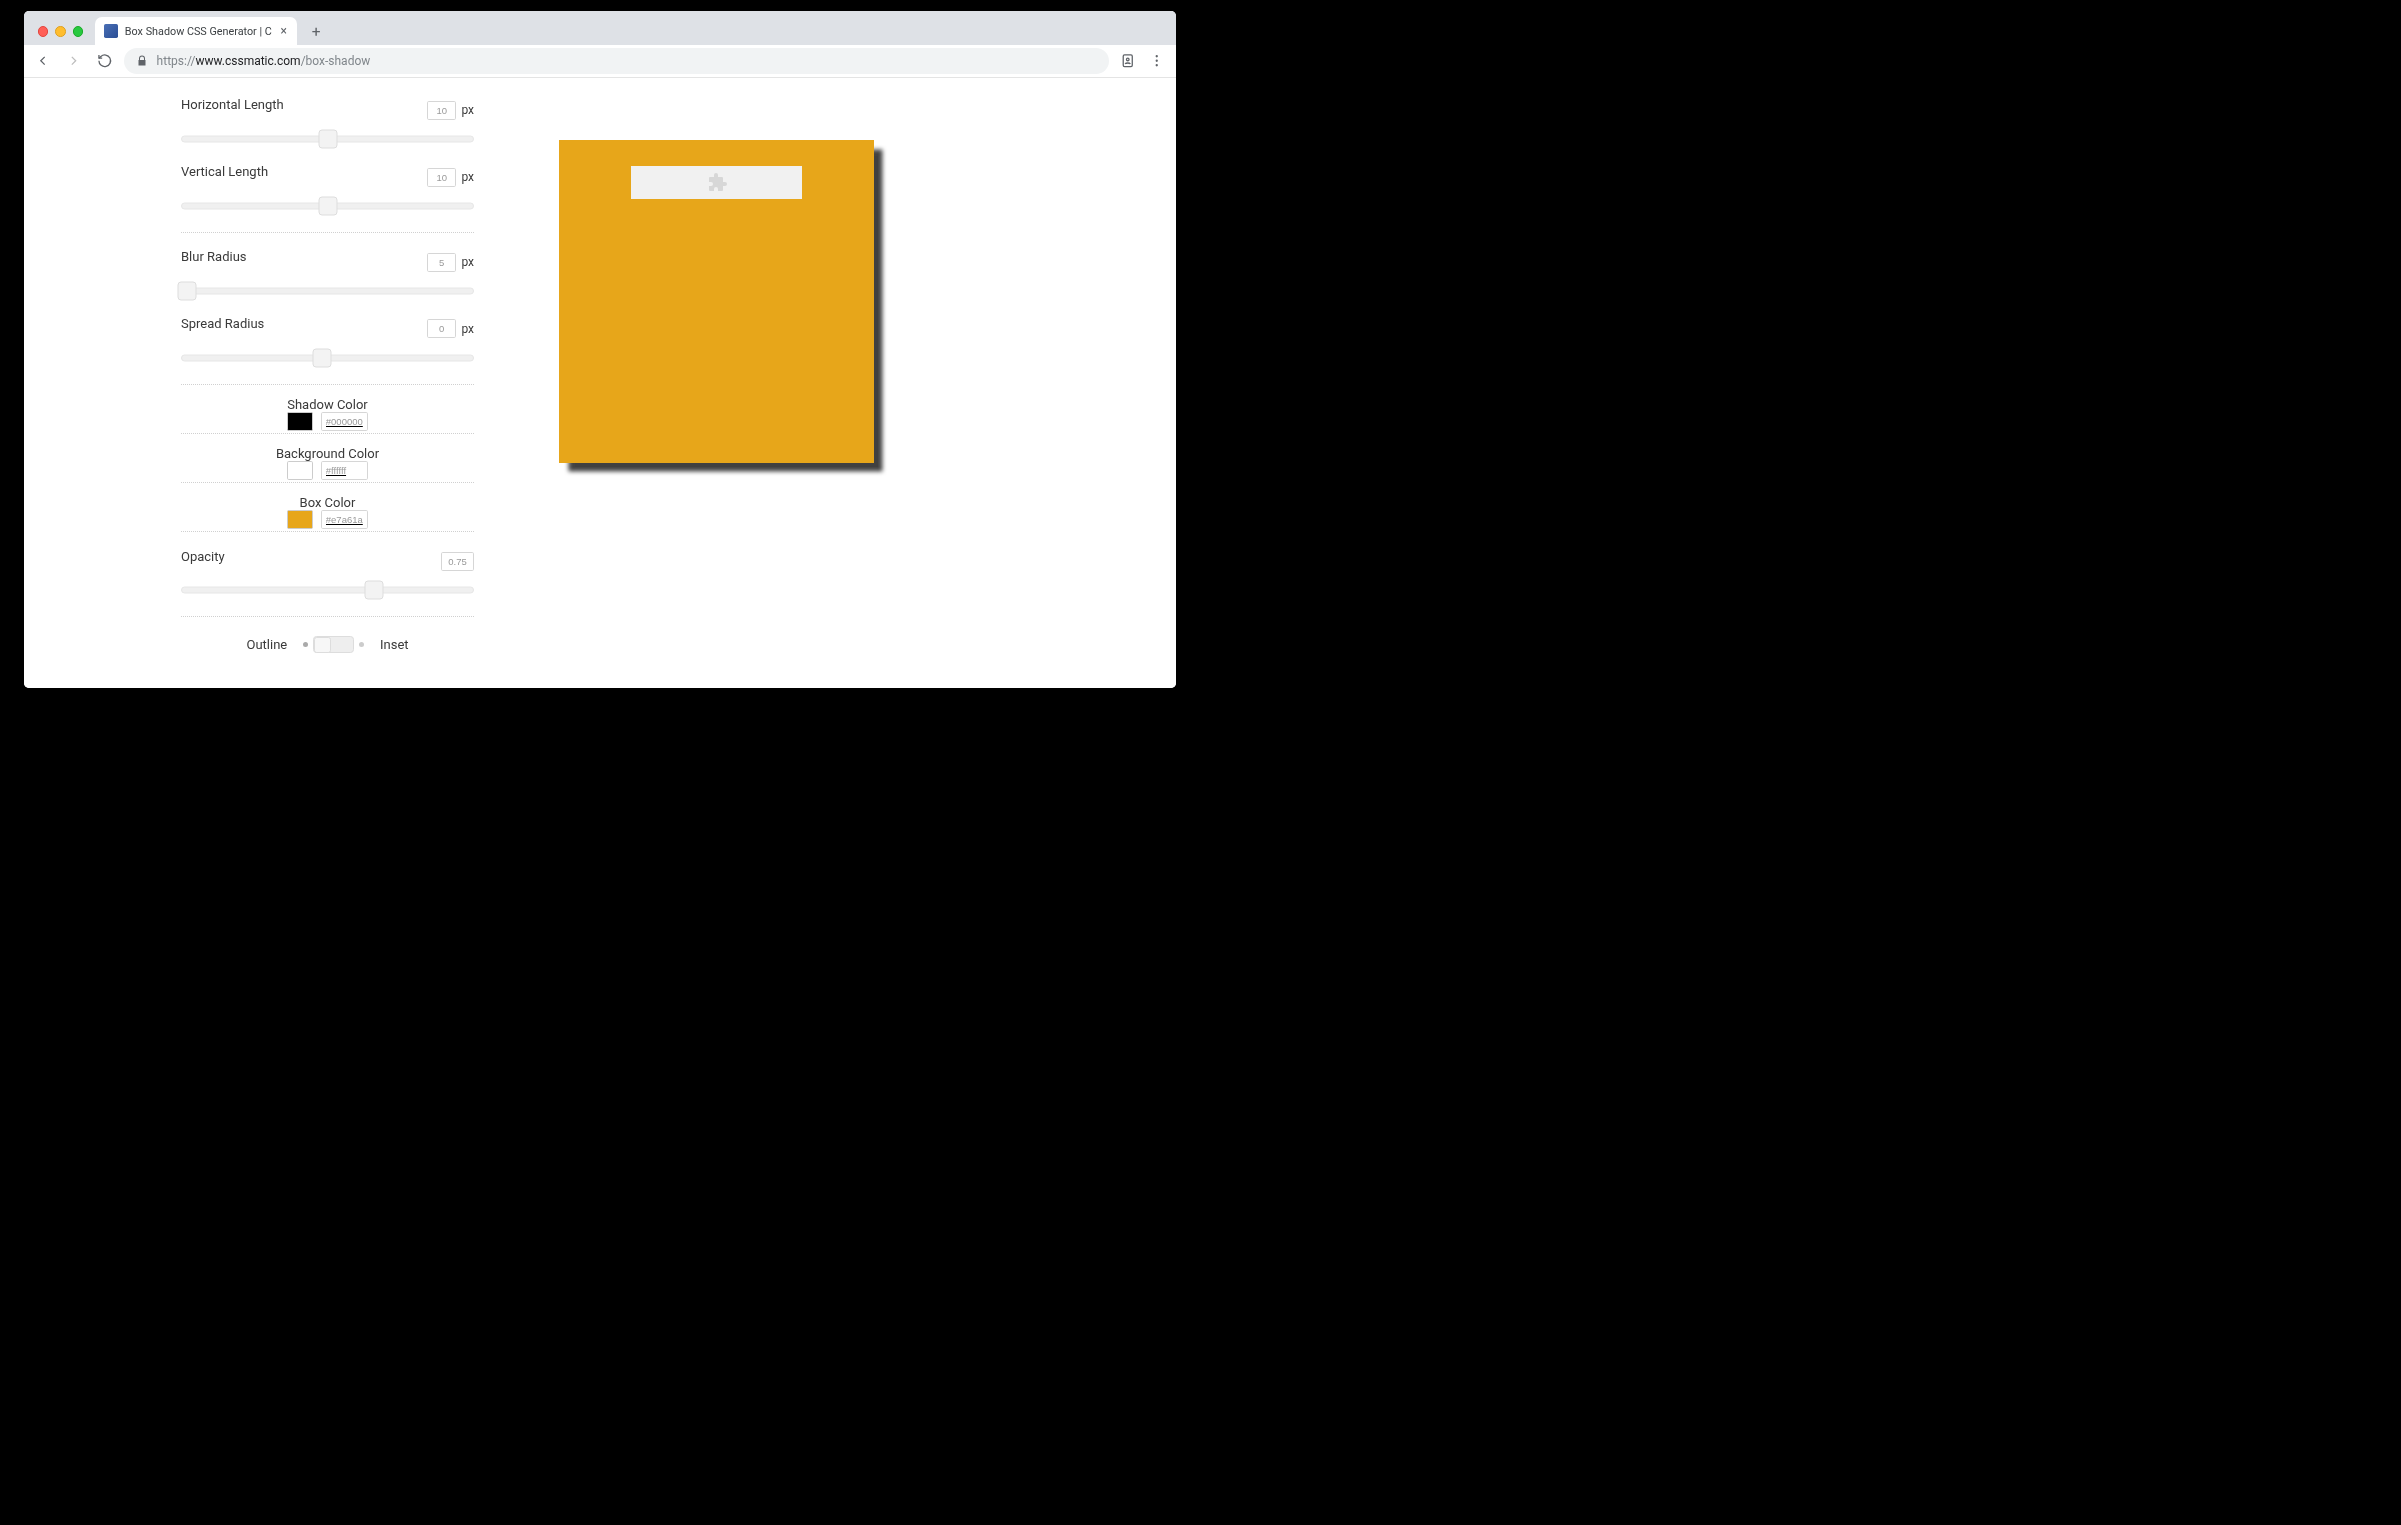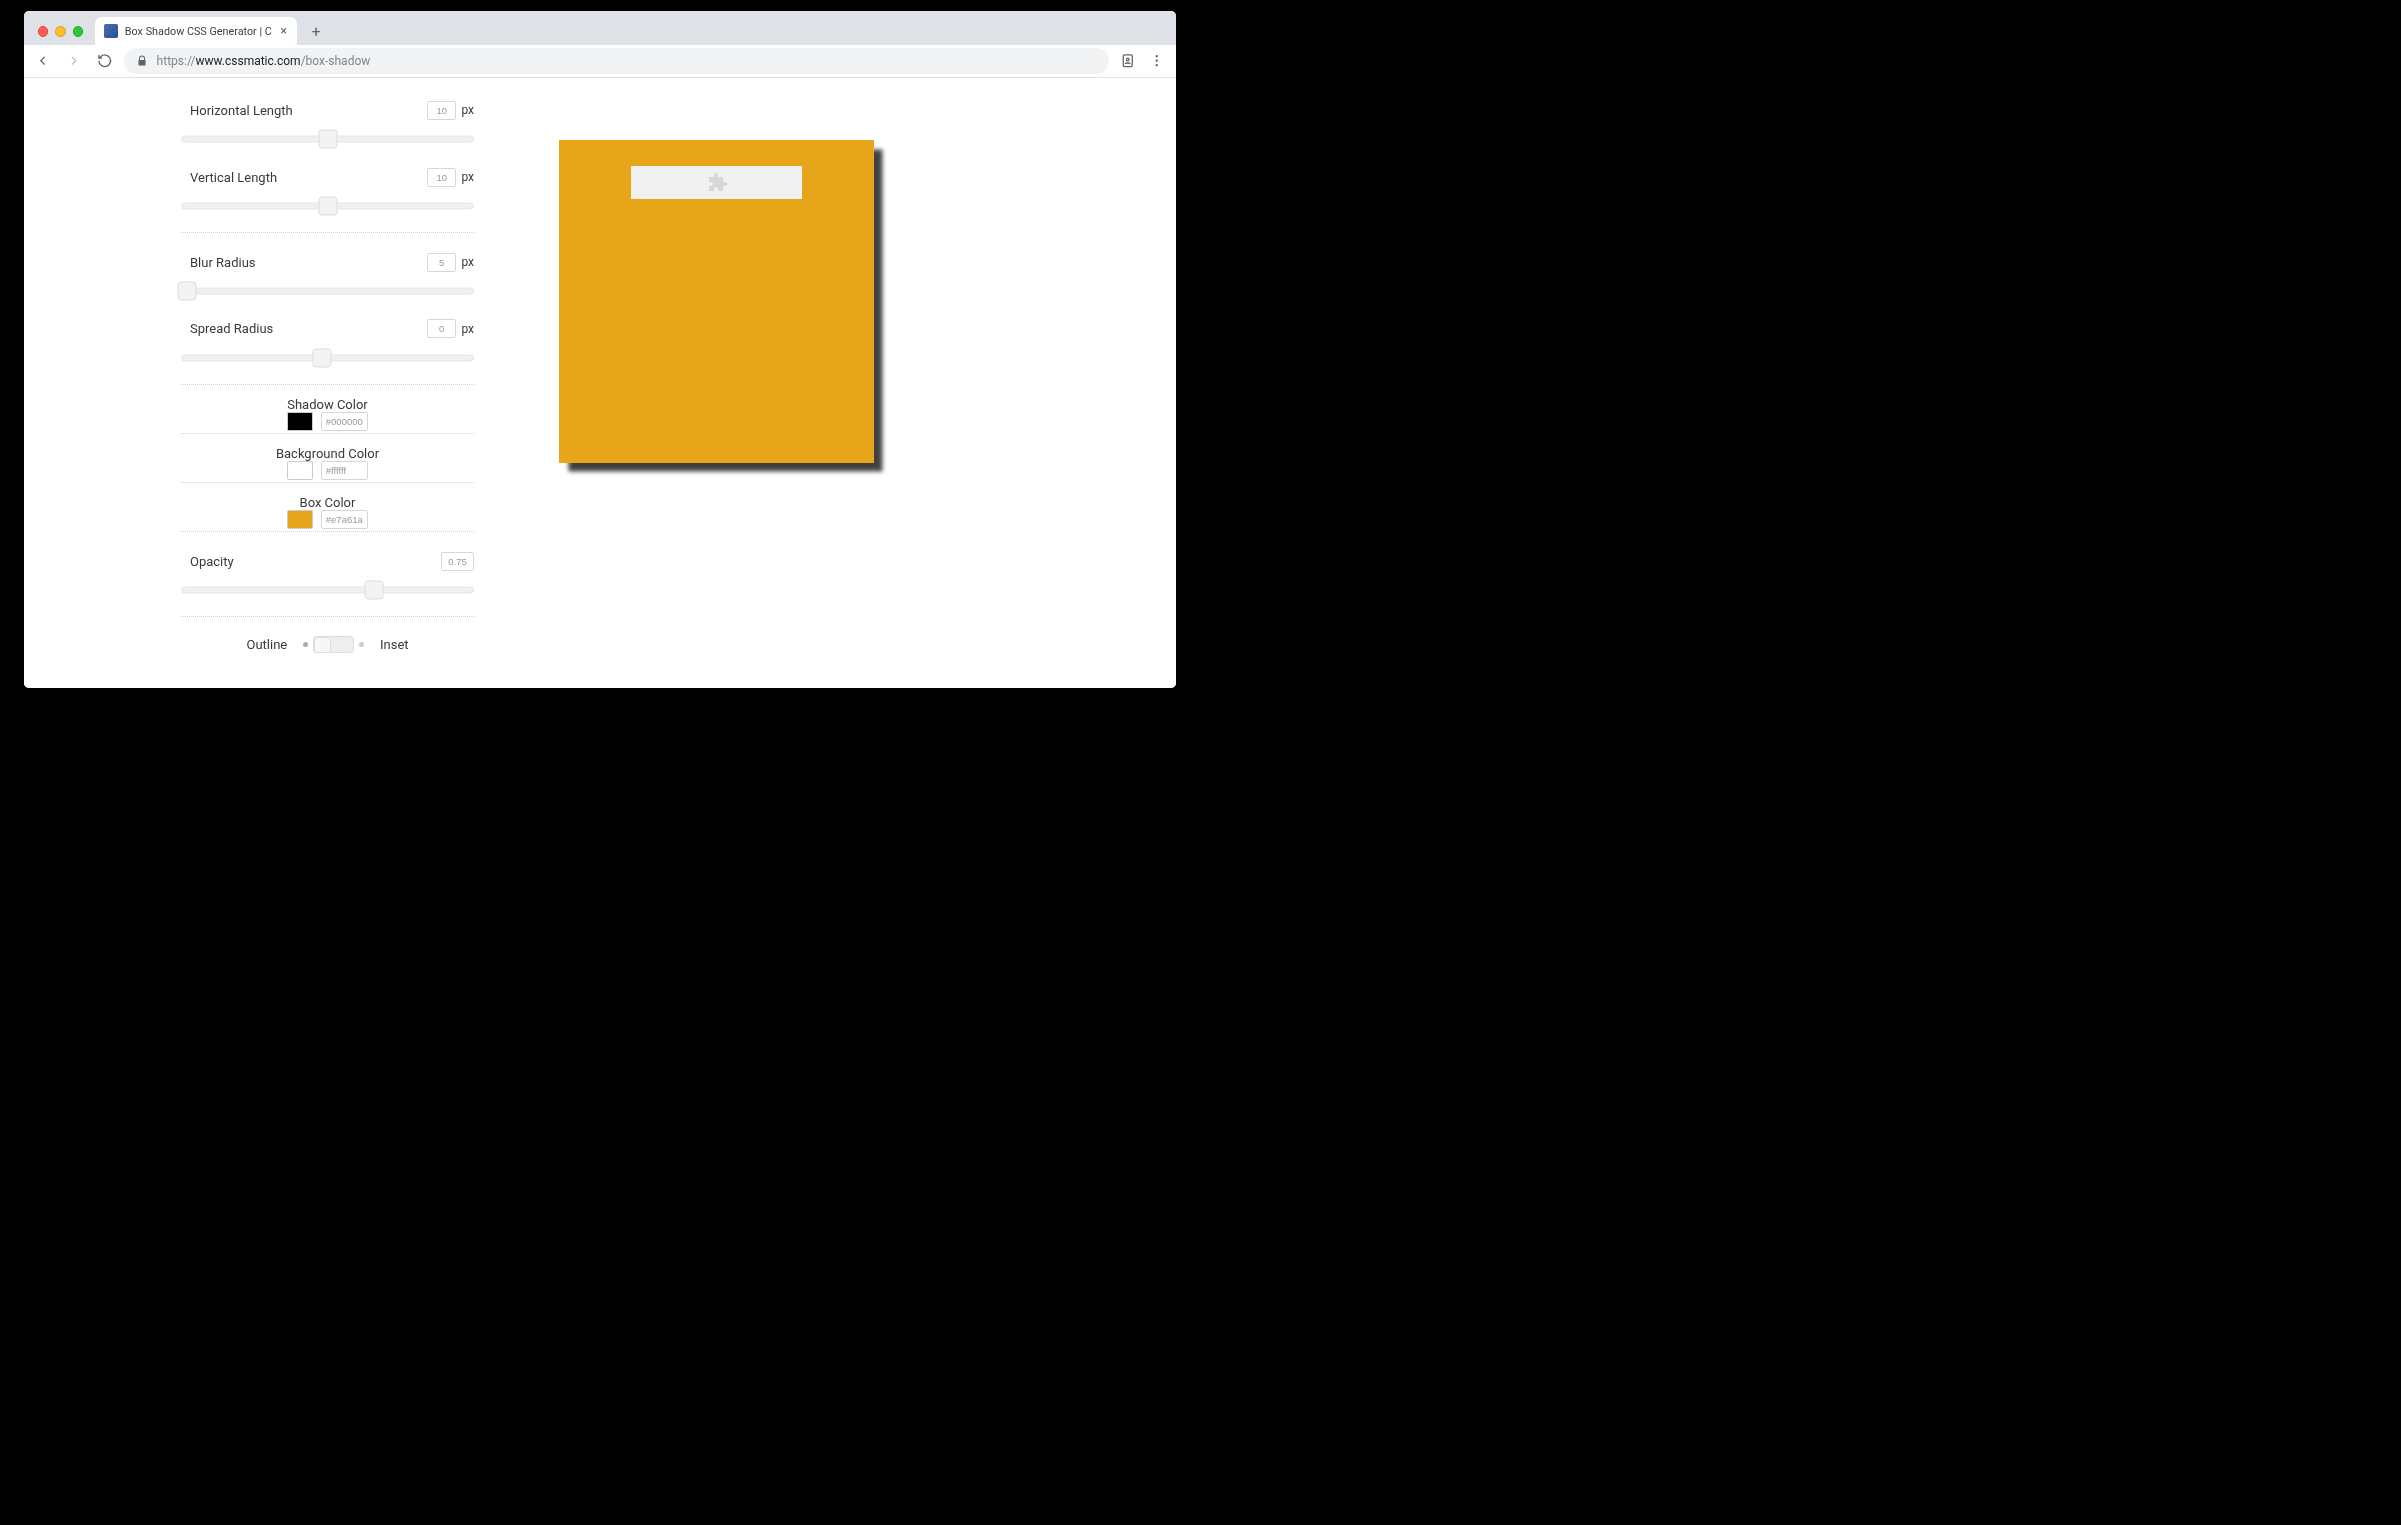--- a/index.html
+++ b/index.html
@@ -94,24 +94,22 @@
       position: absolute;
       left: 157px;
       top: 14.7px;
       width: 293px;
     }
     .control-group { padding: 4.3px 0 10.4px 0; }
     .hr-dotted { border: none; border-top: 0.9px dotted #d0d0d0; margin: 5.2px 0 12px; }
 
     .row-labelval {
       display: flex;
-      align-items: center;
       justify-content: space-between;
       height: 26px;
-      margin-left: 9px;
     }
     .ctl-label { font-size: 13px; color: #3a3a3a; }
     .val-wrap { display:flex; align-items:center; gap:5.2px; }
     .val-input {
       width: 29px; height: 19px;
       border: 0.9px solid #d6d6d6;
       background: #fff;
       font-size: 9.5px; color:#9a9a9a;
       text-align: center;
       border-radius: 1.7px;
@@ -128,21 +126,21 @@
       height: 7px; background:#f0f0f0; border:0.9px solid #e6e6e6; border-radius:3.5px;
     }
     .slider-thumb {
       position:absolute; top:50%; transform:translate(-50%,-50%);
       width: 19px; height: 19px;
       background:#f3f3f3; border:0.9px solid #ddd; border-radius:3.5px;
       cursor:pointer;
     }
 
     .color-row { display:flex; align-items:center; justify-content:space-between; height:31px;flex-direction:column; }
-    .color-right { display:flex; align-items:center; gap:8.6px; }
+    .color-right { display:flex; align-items:center; gap:8.6px;text-decoration:underline; }
     .swatch { width:26px; height:19px; border:0.9px solid #ccc; border-radius:1.7px; cursor:pointer; }
     .hex-input { width:47px; height:19px; border:0.9px solid #d6d6d6; font-size:9.5px; color:#9a9a9a; padding:0 3.5px; border-radius:1.7px; }
 
     .toggle-row { display:flex; align-items:center; justify-content:center; gap:15.5px; padding:7px 0 3.5px; }
     .toggle-lbl { font-size:13px; color:#3a3a3a; }
     .togglebox { display:flex; align-items:center; gap:5.2px; }
     .togglebox .ind { width:5.2px; height:5.2px; border-radius:50%; background:#ccc; }
     .toggle-on { background:#aaa !important; }
     .switch { width:41px; height:17px; background:#eee; border:0.9px solid #ddd; border-radius:3.5px; position:relative; cursor:pointer; }
     .switch-thumb { position:absolute; width:17px; height:15.5px; background:#f7f7f7; border:0.9px solid #ddd; border-radius:2.6px; top:0; left:0; }

